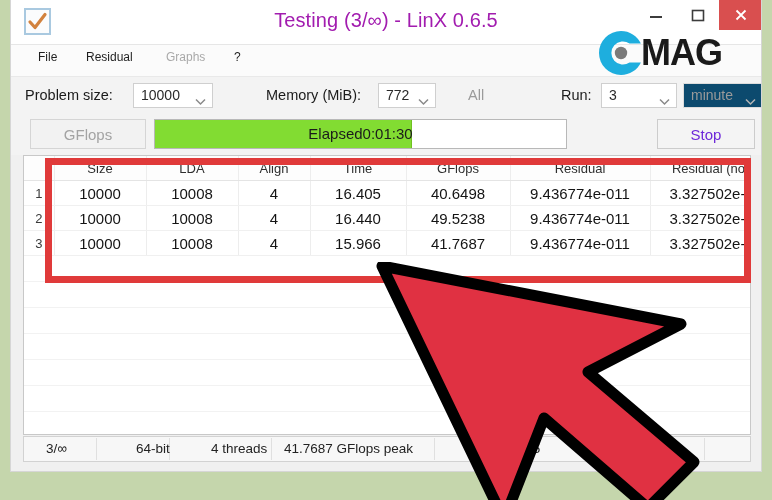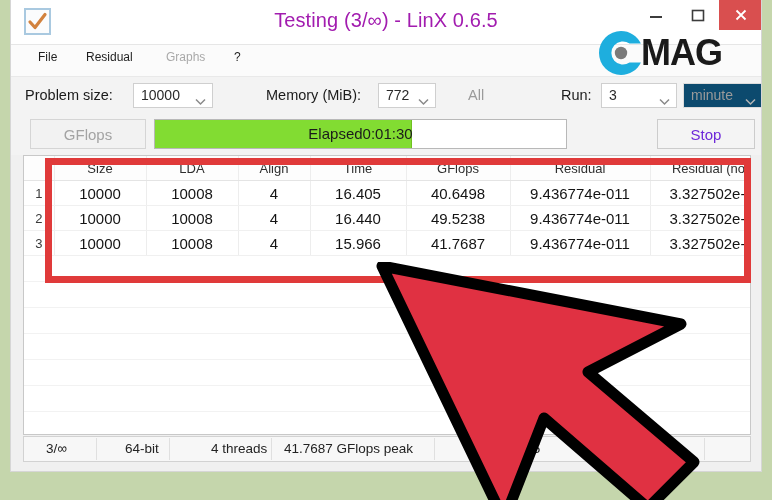--- a/index.html
+++ b/index.html
@@ -303,21 +303,21 @@
     text-align: center;
   }
   .status-sep {
     position: absolute;
     top: 1px;
     bottom: 1px;
     width: 1px;
     background: #e0e0e0;
   }
   #st-0 { left: 22px;  }
-  #st-1 { left: 101px;  }
+  #st-1 { left: 112px;  }
   #st-2 { left: 163px; margin-left: 24px; }
   #st-3 { left: 260px; text-align: center; }
   #st-4 { left: 460px; }
   #sep-0 { left: 72px; }
   #sep-1 { left: 145px; }
   #sep-2 { left: 247px; }
   #sep-3 { left: 410px; }
   #sep-4 { left: 680px; }
 
   

